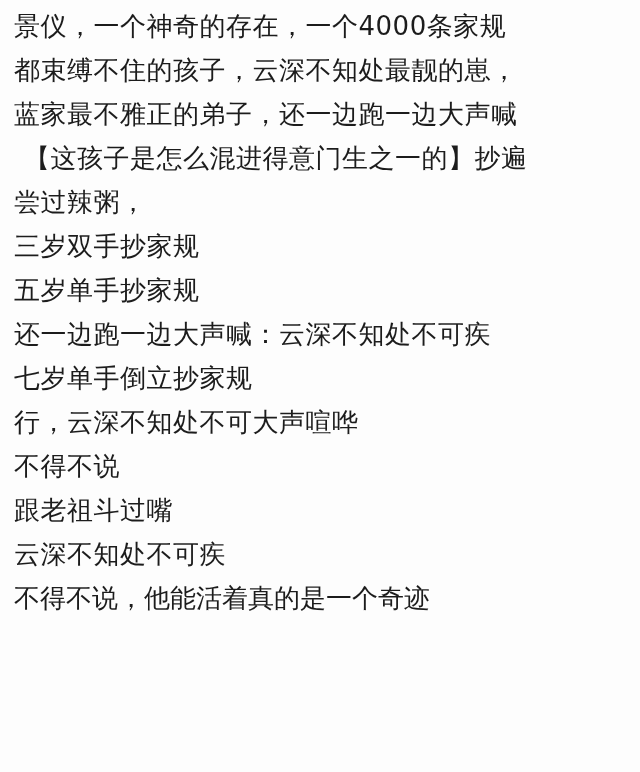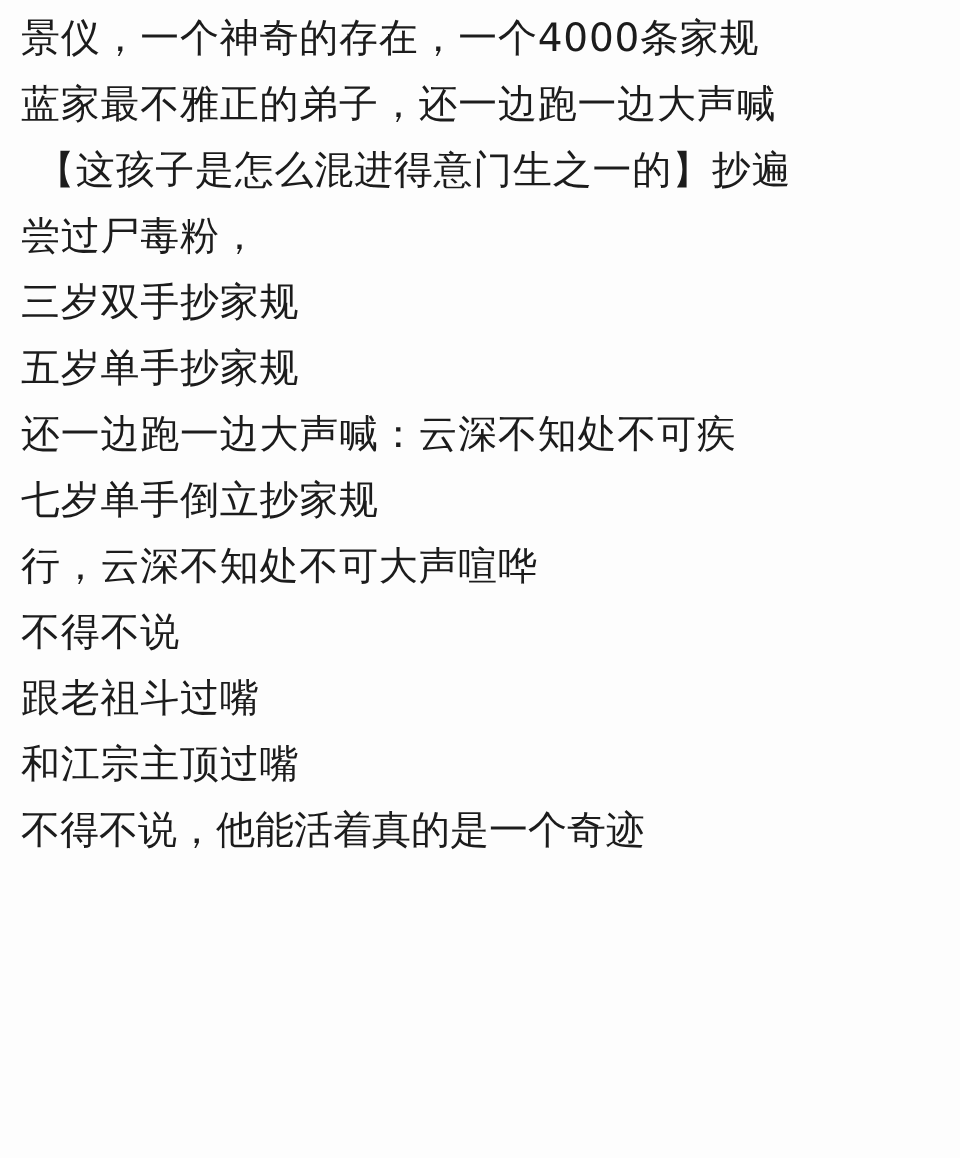--- a/index.html
+++ b/index.html
@@ -35,25 +35,26 @@
   }
   .line.tight {
     letter-spacing: 0px;
   }
 </style>
 </head>
 <body>
 
 <div class="page">
   <div class="line">景仪，一个神奇的存在，一个4000条家规</div>
+  <div class="line">都束缚不住的孩子，云深不知处最靓的崽，</div>
   <div class="line">蓝家最不雅正的弟子，还一边跑一边大声喊</div>
   <div class="line indent">【这孩子是怎么混进得意门生之一的】抄遍</div>
-  <div class="line">尝过尸毒粉，</div>
+  <div class="line">尝过辣粥，</div>
   <div class="line">三岁双手抄家规</div>
   <div class="line">五岁单手抄家规</div>
   <div class="line">还一边跑一边大声喊：云深不知处不可疾</div>
   <div class="line">七岁单手倒立抄家规</div>
   <div class="line">行，云深不知处不可大声喧哗</div>
   <div class="line">不得不说</div>
   <div class="line">跟老祖斗过嘴</div>
-  <div class="line">和江宗主顶过嘴</div>
+  <div class="line">云深不知处不可疾</div>
   <div class="line tight">不得不说，他能活着真的是一个奇迹</div>
 </div>
 
 </body></html>

